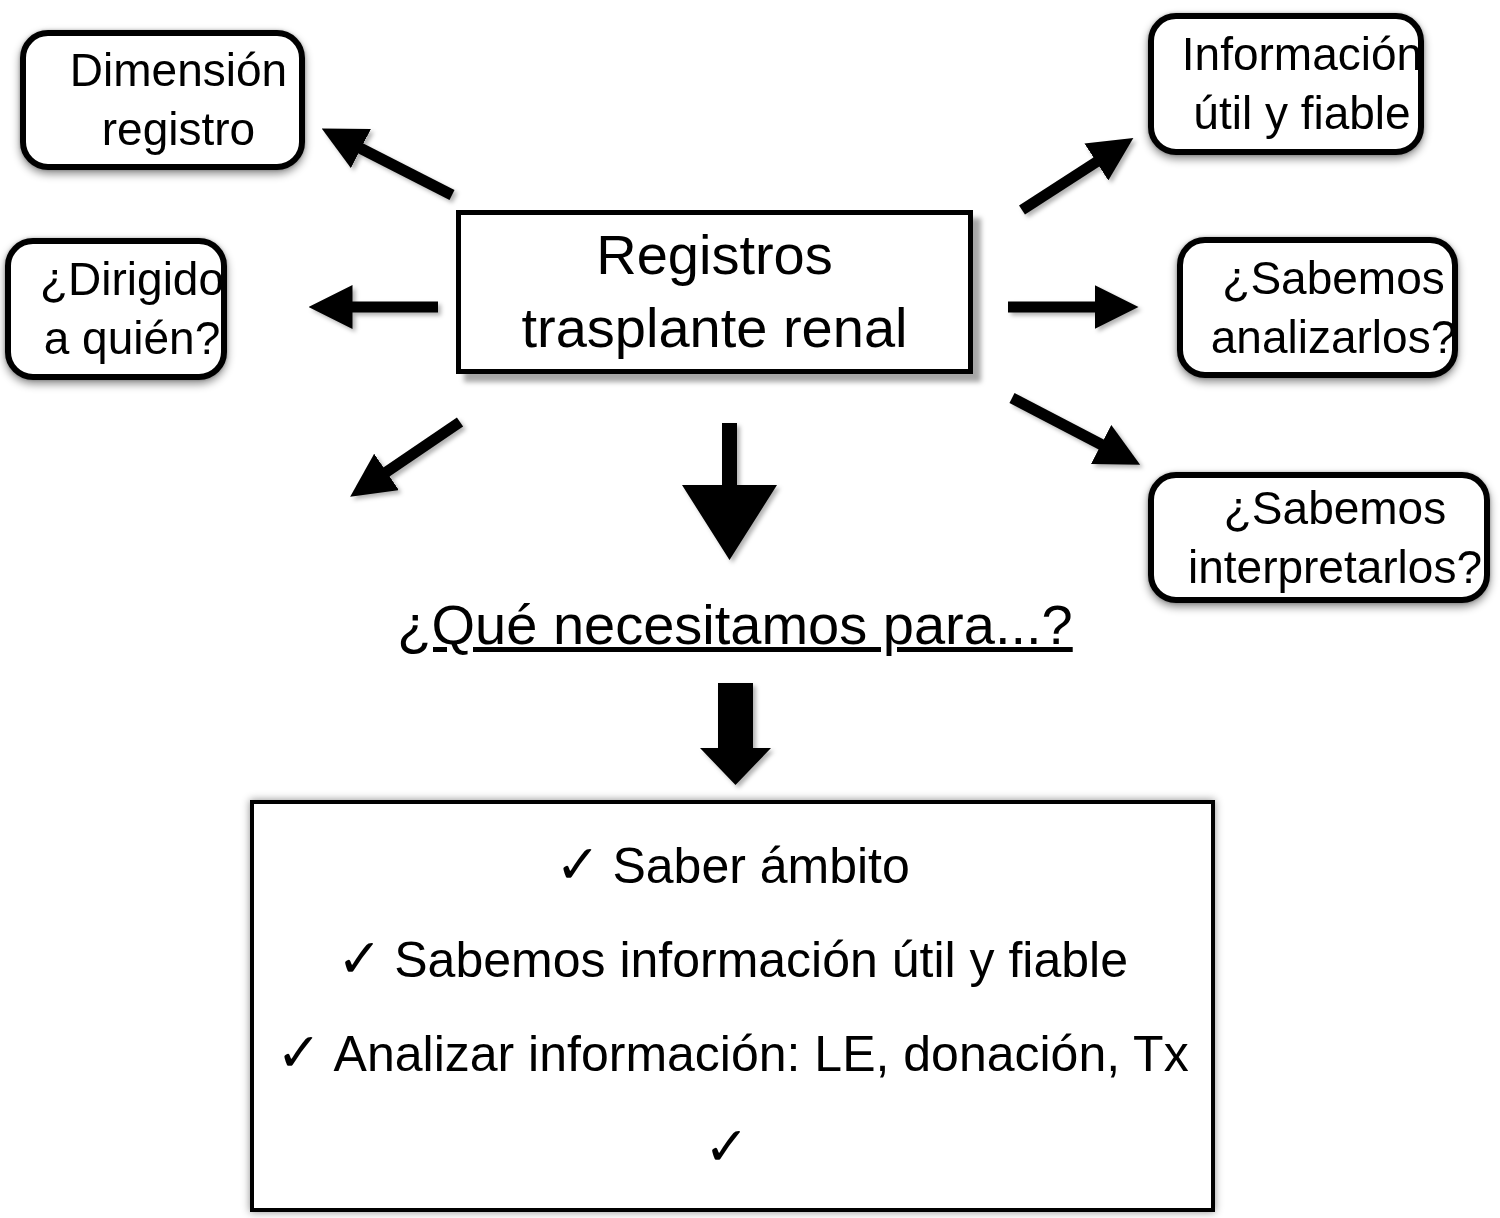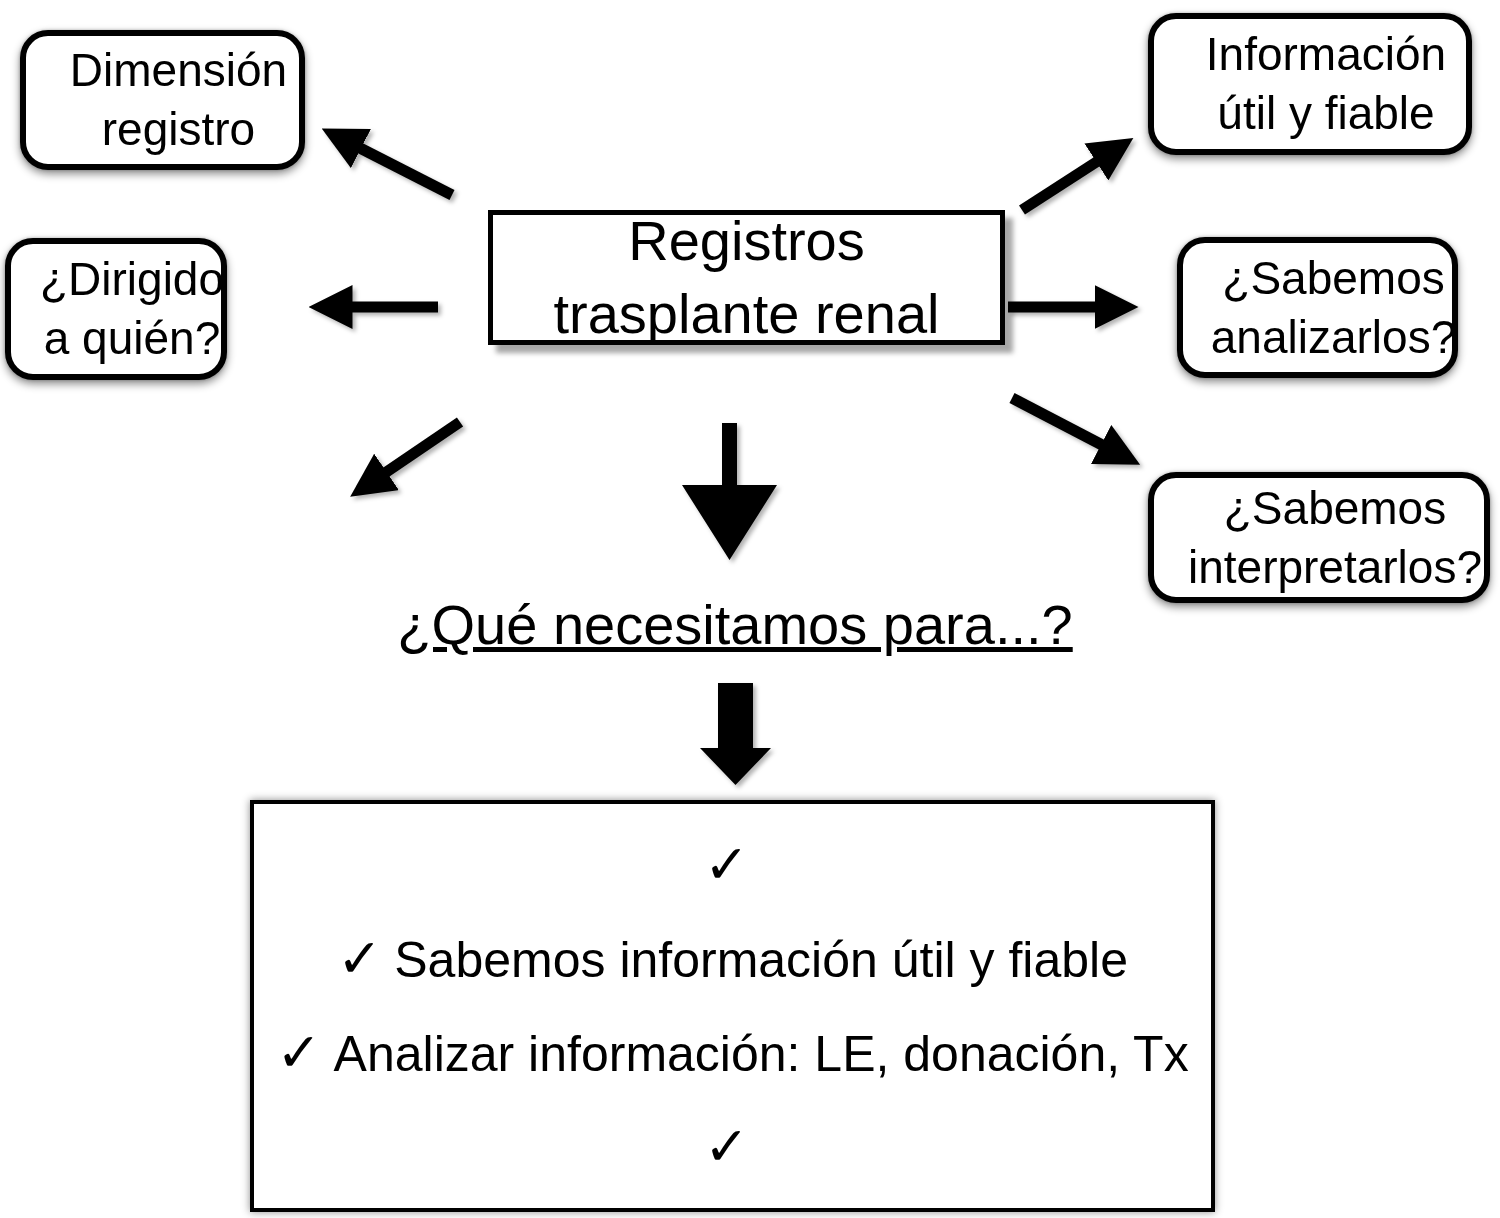--- a/index.html
+++ b/index.html
@@ -32,36 +32,36 @@
     justify-content: center;
     text-align: center;
     font-size: 46px;
     line-height: 1.28;
     white-space: pre-line;
     padding-left: 32px;
   }
   .center-node {
     position: absolute;
     box-sizing: border-box;
-    left: 488px; top: 210px; width: 517px; height: 135px;
+    left: 456px; top: 210px; width: 517px; height: 164px;
     background: #ffffff;
     border: 5px solid #000000;
     box-shadow: 8px 8px 5px rgba(0,0,0,0.35);
     display: flex;
     align-items: center;
     justify-content: center;
     text-align: center;
     font-size: 56px;
     line-height: 1.3;
     white-space: pre-line;
   }
   .n-dimension      { left: 20px;   top: 30px;  width: 285px; height: 140px; }
   .n-dirigido       { left: 5px;   top: 238px; width: 222px; height: 142px; }
   .n-integrada      { left: 5px;    top: 443px; width: 323px; height: 157px; }
-  .n-util           { left: 1148px; top: 13px;  width: 324px; height: 142px; }
+  .n-util           { left: 1148px; top: 13px;  width: 276px; height: 142px; }
   .n-analizarlos    { left: 1177px; top: 237px; width: 281px; height: 141px; }
   .n-interpretarlos { left: 1148px; top: 472px; width: 342px; height: 131px; }
   .question {
     position: absolute;
     left: 0; top: 591px; width: 1470px;
     text-align: center;
     font-size: 56px;
     line-height: 1.2;
     text-decoration: underline;
   }
@@ -137,20 +137,21 @@
   <div class="node n-interpretarlos">
     <span>¿Sabemos
 interpretarlos?</span>
   </div>
 
   <div class="question">¿Qué necesitamos para...?</div>
 
   <div class="check-box">
     <div class="check-item">
       <span class="check-glyph">✓</span>
+      <span>Saber ámbito</span>
     </div>
     <div class="check-item">
       <span class="check-glyph">✓</span>
       <span>Sabemos información útil y fiable</span>
     </div>
     <div class="check-item">
       <span class="check-glyph">✓</span>
       <span>Analizar información: LE, donación, Tx</span>
     </div>
     <div class="check-item">

